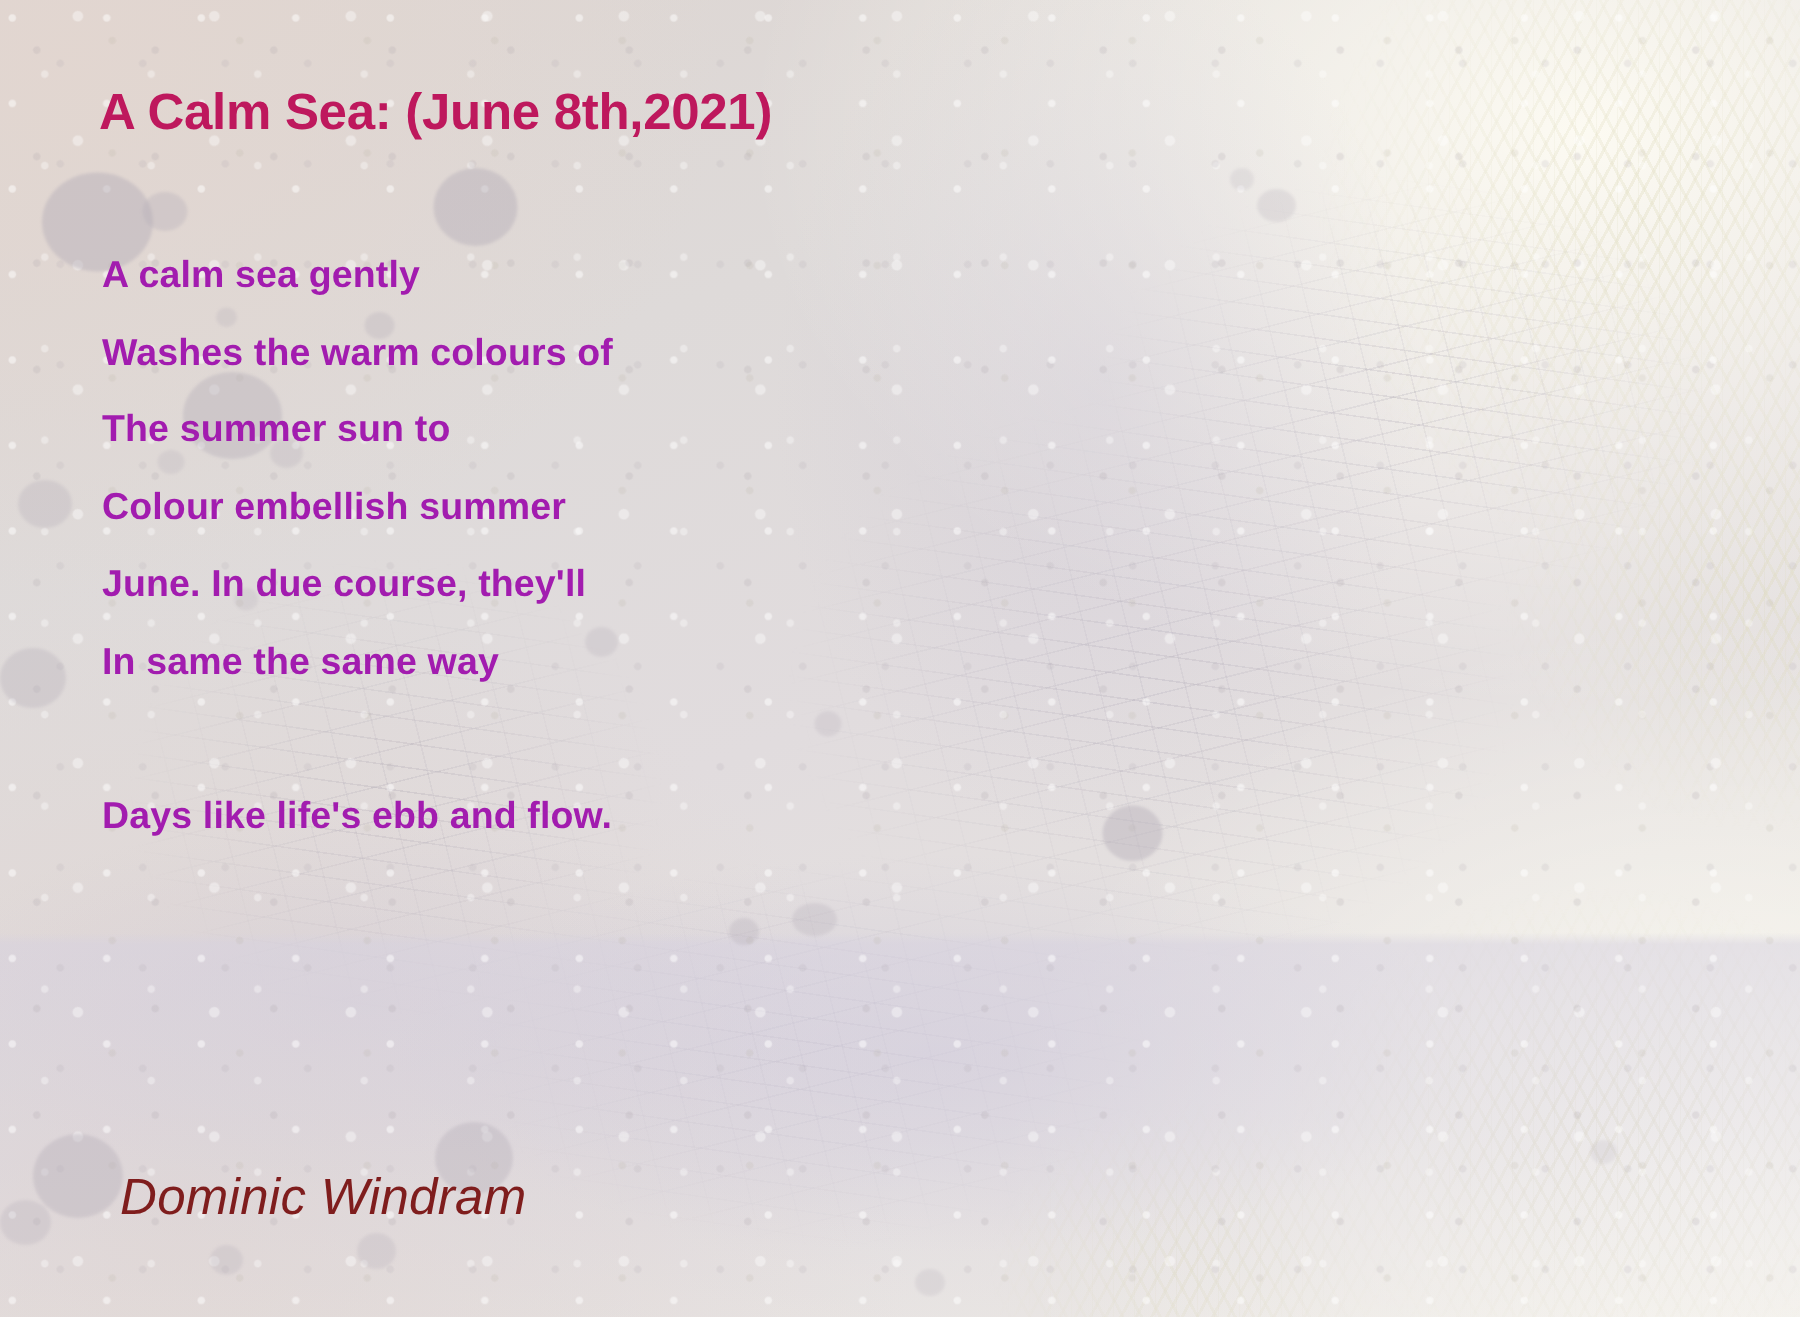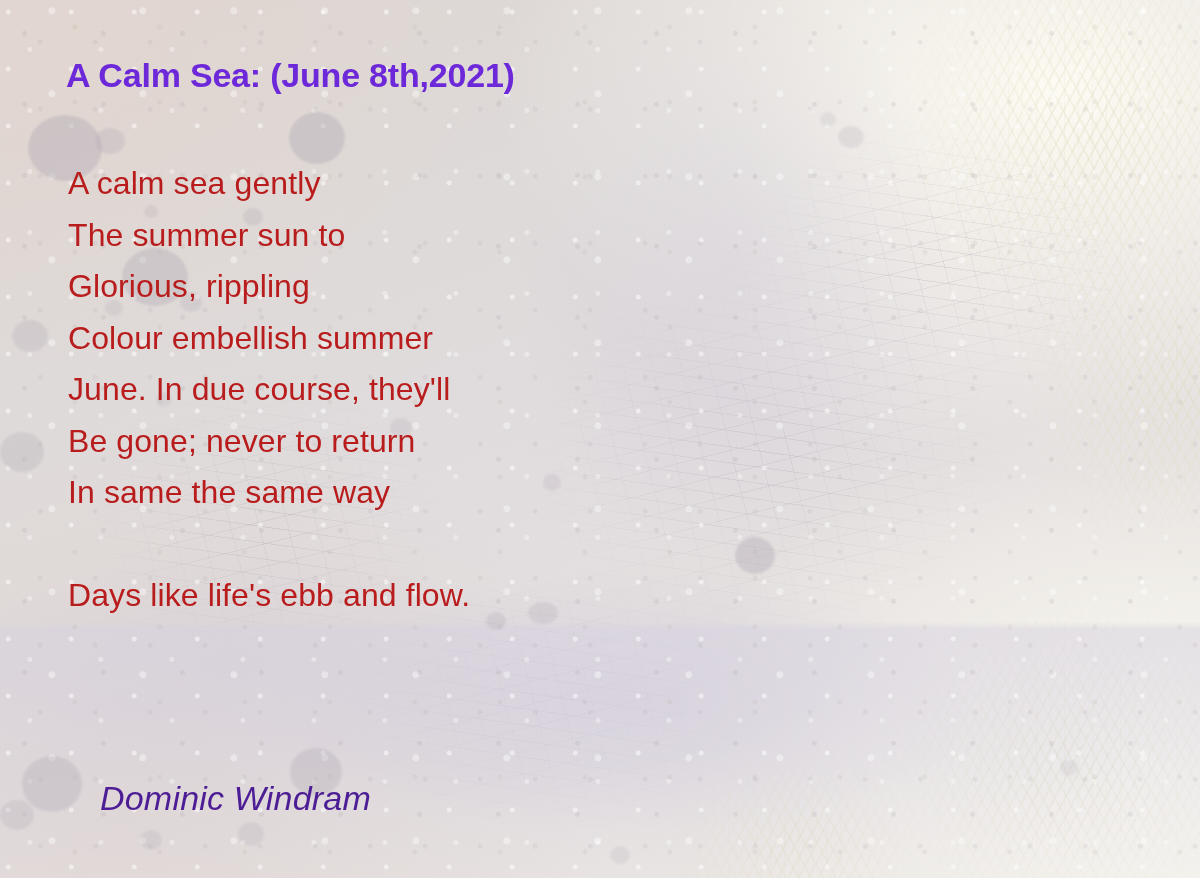--- a/index.html
+++ b/index.html
@@ -106,57 +106,56 @@
     filter: blur(1.2px);
   }
 
   
   #poem-title {
     position: absolute;
     left: 66px;
     top: 56px;
     font-size: 34px;
     font-weight: bold;
-    color: #6d28d9;
+    color: #be185d;
     letter-spacing: -0.2px;
     white-space: nowrap;
   }
 
   #poem-body {
     position: absolute;
     left: 68px;
     top: 158px;
     width: 760px;
   }
 
   .poem-line {
-    font-size: 32px;
-    font-weight: normal;
-    color: #b91c1c;
+    font-size: 25px;
+    font-weight: bold;
+    color: #a21caf;
     line-height: 51.5px;
     height: 51.5px;
     letter-spacing: 0.1px;
     white-space: pre;
   }
 
   .poem-line.blank {
     height: 51.5px;
   }
 
   #poem-author {
     position: absolute;
     left: 80px;
     top: 779px;
     font-size: 34px;
     font-style: italic;
     font-weight: normal;
-    color: #4c1d95;
+    color: #7f1d1d;
     letter-spacing: 0.2px;
     white-space: nowrap;
-    margin-left: 20px;
   }
 </style>
 </head>
 <body>
 
 <div id="poem-card">
 
   <div class="tex" id="tex-base"></div>
   <div class="tex" id="tex-script-right"></div>
   <div class="tex" id="tex-script-mid"></div>
@@ -188,25 +187,24 @@
       <div class="splat" style="left: 610px; top: 846px; width: 20px; height: 18px; background: rgb(181, 174, 184); opacity: 0.22;"></div>
       <div class="splat" style="left: 820px; top: 112px; width: 16px; height: 15px; background: rgb(181, 174, 184); opacity: 0.2;"></div>
       <div class="splat" style="left: 838px; top: 126px; width: 26px; height: 22px; background: rgb(181, 174, 184); opacity: 0.24;"></div>
       <div class="splat" style="left: 1060px; top: 760px; width: 18px; height: 16px; background: rgb(181, 174, 184); opacity: 0.18;"></div>
     </div>
 
   <div id="poem-title">A Calm Sea: (June 8th,2021)</div>
 
   <div id="poem-body">
       <div class="poem-line">A calm sea gently</div>
+      <div class="poem-line">Washes the warm colours of</div>
       <div class="poem-line">The summer sun to</div>
-      <div class="poem-line">Glorious, rippling</div>
       <div class="poem-line">Colour embellish summer</div>
       <div class="poem-line">June. In due course, they'll</div>
-      <div class="poem-line">Be gone; never to return</div>
       <div class="poem-line">In same the same way</div>
       <div class="poem-line blank"></div>
       <div class="poem-line">Days like life's ebb and flow.</div>
     </div>
 
   <div id="poem-author">Dominic Windram</div>
 
 </div>
 
 </body></html>

